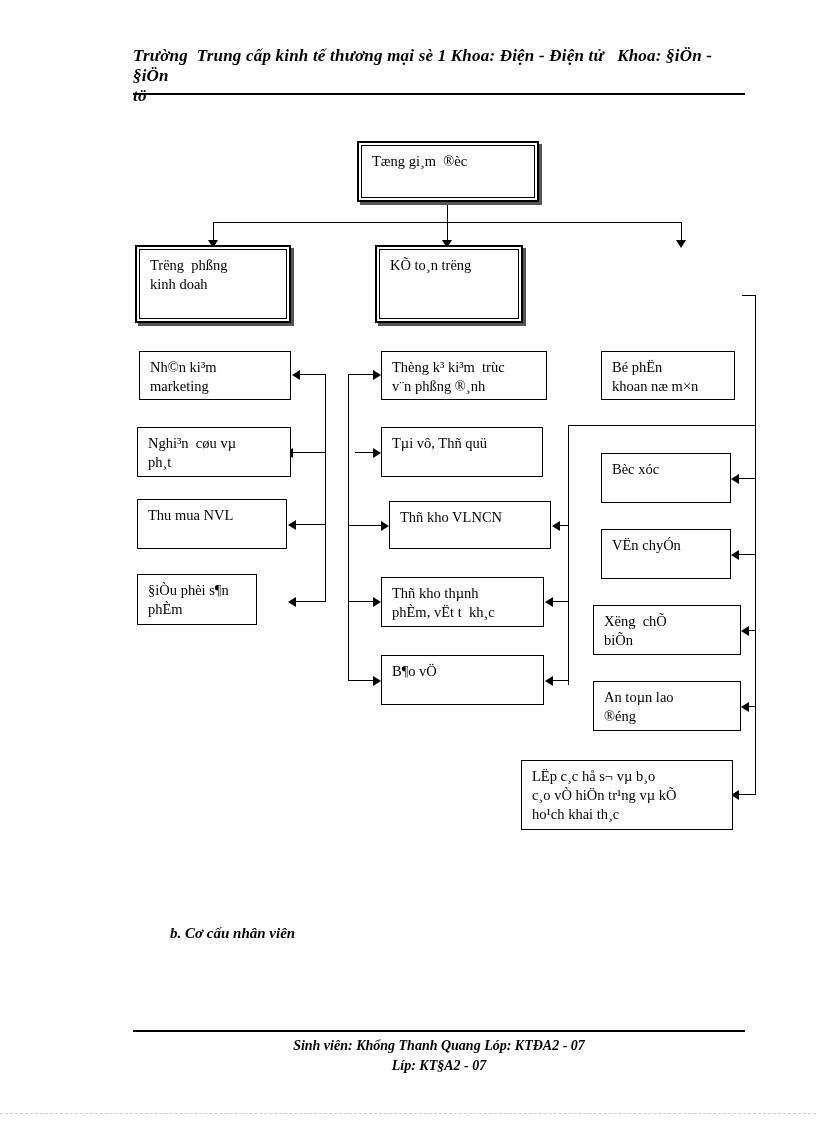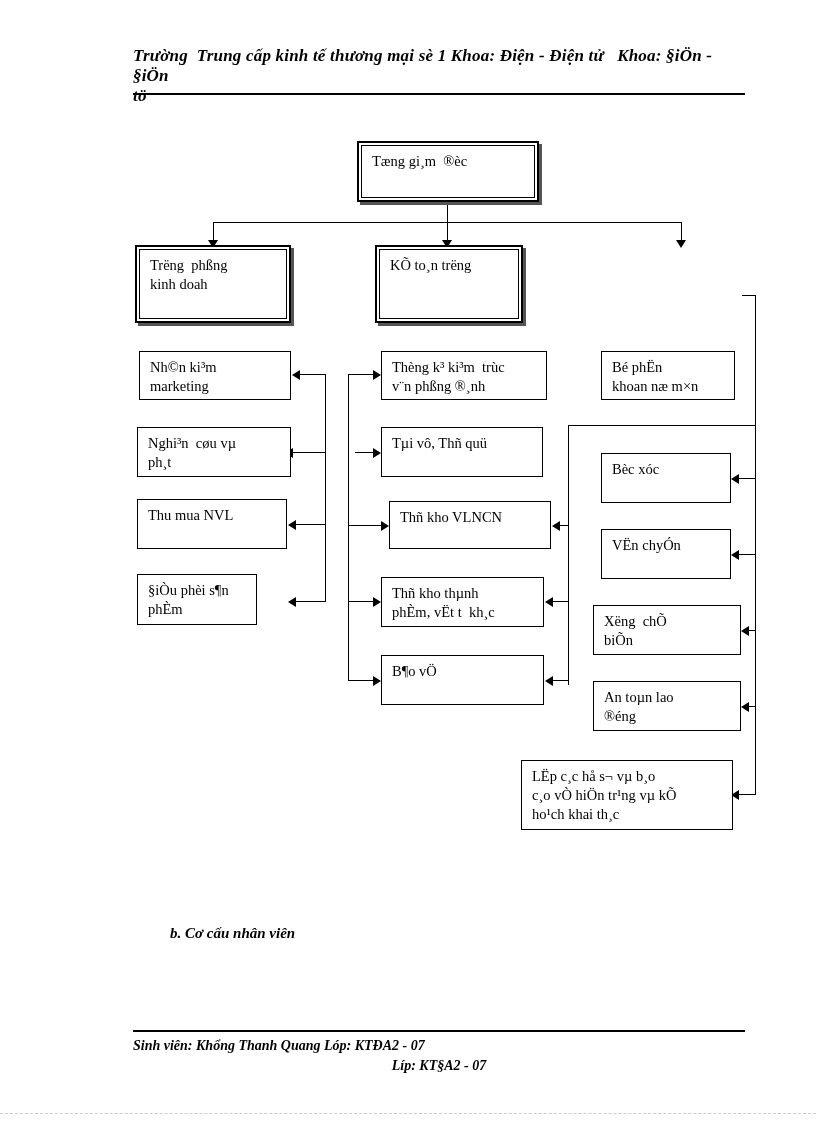--- a/index.html
+++ b/index.html
@@ -59,21 +59,21 @@
   .footer {
     position: absolute;
     left: 133px;
     top: 1036px;
     width: 612px;
     font-style: italic;
     font-weight: bold;
     font-size: 14px;
     line-height: 20px;
   }
-  .footer-line1 { text-align: left; }
+  .footer-line1 { text-align: center; }
   .footer-line2 { text-align: center; }
 
   
   .caption {
     position: absolute;
     left: 170px;
     top: 925px;
     font-style: italic;
     font-weight: bold;
     font-size: 15px;

